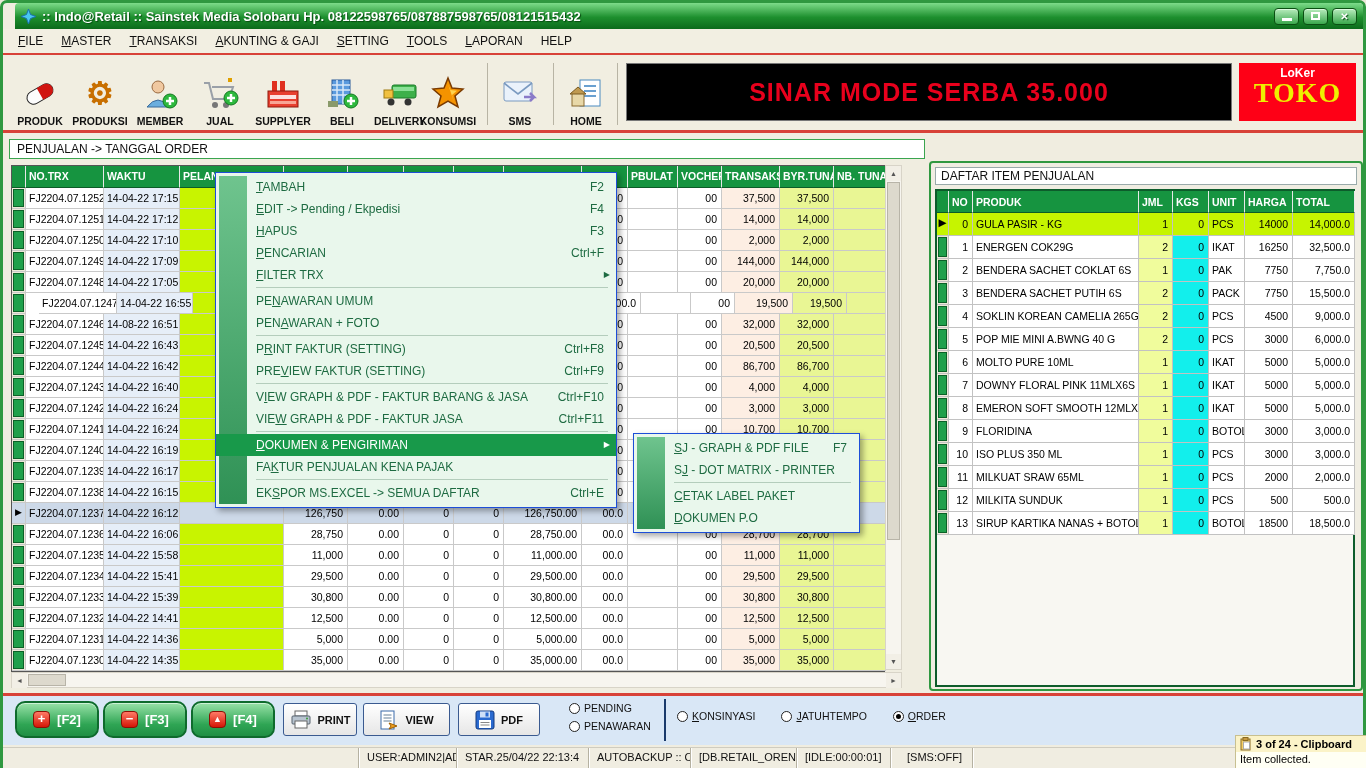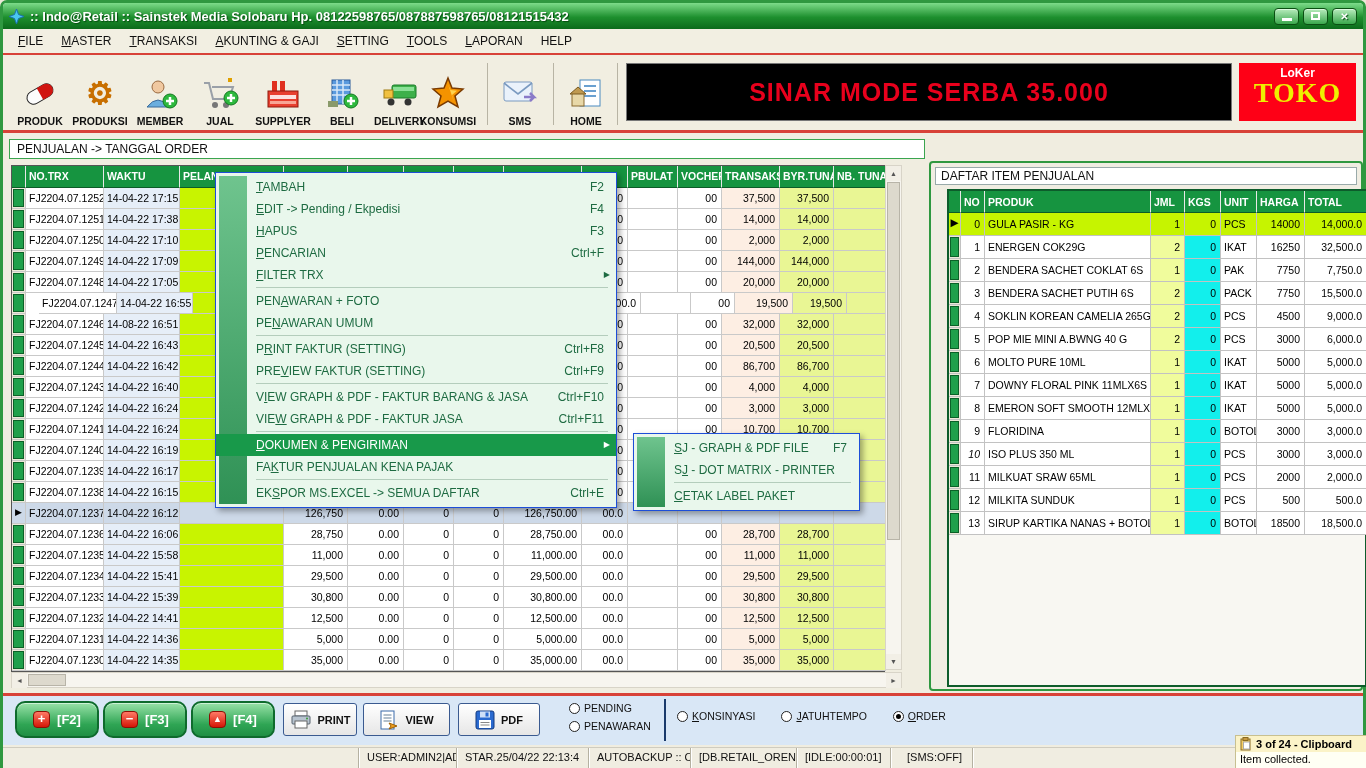--- a/index.html
+++ b/index.html
@@ -1,20 +1,20 @@
 <!DOCTYPE html>
 <html><head>
 <meta charset="utf-8">
 <style>
   html,body{margin:0;padding:0;width:1366px;height:768px;overflow:hidden;
     font-family:"Liberation Sans",sans-serif;background:#ece9d8;}
   *{box-sizing:border-box;}
   
   .win{position:absolute;inset:0;border:3px solid #2f9840;border-radius:7px 7px 0 0;background:#f0ede0;}
-  .titlebar{position:absolute;left:0;top:0;right:0;height:26px;
+  .titlebar{position:absolute;left:12px;top:0;right:0;height:26px;
     background:linear-gradient(180deg,#7ddc8a,#1d8f2e 55%,#0c6b1b);
     border-radius:4px 4px 0 0;display:flex;align-items:center;padding:0 6px;
     color:#fff;font-weight:bold;font-size:13px;text-shadow:1px 1px 1px #064d10;}
   .wbtns{margin-left:auto;display:flex;}
   .wbtn{width:25px;height:17px;border:1px solid #0a4f12;border-radius:4px;margin-left:4px;
     background:linear-gradient(180deg,#b8ecbd,#3aa84c);display:flex;align-items:center;justify-content:center;
     color:#fff;font-size:10px;font-weight:bold;box-shadow:inset 0 1px 0 #ddf8e0;}
   .wg-min{width:10px;height:3px;background:#fff;margin-top:6px;}
   .wg-rest{width:9px;height:8px;border:2px solid #fff;}
   
@@ -77,21 +77,21 @@
   .m-item.hl{background:#18994a;color:#fff;}
   .m-sep{height:4px;position:relative;}
   .m-sep::after{content:"";position:absolute;left:40px;right:8px;top:1px;border-top:1px solid #b4cdbc;}
   #ctxmenu{left:212px;top:169px;width:402px;}
   #submenu{left:630px;top:430px;width:227px;}
   
   .rpanel{position:absolute;left:926px;top:158px;width:434px;height:530px;border:2px solid #2f9840;
     border-radius:4px;background:#f0ede2;}
   .rtitle{position:absolute;left:4px;top:4px;width:422px;height:18px;background:#fff;border:1px solid #9aa;
     font-size:12px;line-height:16px;padding-left:5px;color:#111;}
-  .rtable{position:absolute;left:16px;top:26px;width:420px;height:498px;border:2px solid #0d5c2b;background:#f8f7f2;}
+  .rtable{position:absolute;left:4px;top:26px;width:420px;height:498px;border:2px solid #0d5c2b;background:#f8f7f2;}
   .r-hrow{display:flex;height:22px;}
   .r-row{display:flex;height:23px;}
   .rhc{background:#169440;color:#fff;font-size:10.5px;font-weight:bold;border-right:1px solid #e8e8e8;
     border-bottom:1px solid #0c5c28;padding:5px 3px 0 3px;overflow:hidden;white-space:nowrap;}
   .rc{font-size:10.5px;background:#fff;border-right:1px solid #c2c2c2;border-bottom:1px solid #c2c2c2;
     padding:5px 4px 0 3px;overflow:hidden;white-space:nowrap;}
   .rc.c-jml{background:#f0fc9c;text-align:right;}
   .rc.c-kgs{background:#12eFec;text-align:right;}
   .r-row.sel .rc{background:#c6f400;}
   
@@ -320,21 +320,21 @@
         <div class="gc c-vocher num" style="width: 44px; flex: 0 0 44px;">00</div>
         <div class="gc c-transaksi num" style="width: 58px; flex: 0 0 58px;">37,500</div>
         <div class="gc c-byr num" style="width: 54px; flex: 0 0 54px;">37,500</div>
         <div class="gc c-nb" style="width: 52px; flex: 0 0 52px;"></div>
       </div>
       <div class="g-row">
         <div class="gc c-ind" style="width: 14px; flex: 0 0 14px;">
           <div class="indsq"></div>
         </div>
         <div class="gc c-trx" style="width: 78px; flex: 0 0 78px;">FJ2204.07.1251</div>
-        <div class="gc c-waktu" style="width: 76px; flex: 0 0 76px;">14-04-22 17:38</div>
+        <div class="gc c-waktu" style="width: 76px; flex: 0 0 76px;">14-04-22 17:12</div>
         <div class="gc c-pel" style="width: 104px; flex: 0 0 104px;"></div>
         <div class="gc c-total num" style="width: 64px; flex: 0 0 64px;"></div>
         <div class="gc c-disc num" style="width: 56px; flex: 0 0 56px;"></div>
         <div class="gc c-z1 num" style="width: 50px; flex: 0 0 50px;"></div>
         <div class="gc c-z2 num" style="width: 50px; flex: 0 0 50px;"></div>
         <div class="gc c-total2 num" style="width: 78px; flex: 0 0 78px;"></div>
         <div class="gc c-pb num" style="width: 46px; flex: 0 0 46px;">00.0</div>
         <div class="gc c-pbulat" style="width: 50px; flex: 0 0 50px;"></div>
         <div class="gc c-vocher num" style="width: 44px; flex: 0 0 44px;">00</div>
         <div class="gc c-transaksi num" style="width: 58px; flex: 0 0 58px;">14,000</div>
@@ -880,21 +880,21 @@
           <div class="rc c-jml num" style="width: 34px; flex: 0 0 34px;">1</div>
           <div class="rc c-kgs num" style="width: 36px; flex: 0 0 36px;">0</div>
           <div class="rc c-unit" style="width: 36px; flex: 0 0 36px;">BOTOL</div>
           <div class="rc c-harga num" style="width: 48px; flex: 0 0 48px;">3000</div>
           <div class="rc c-total num" style="width: 62px; flex: 0 0 62px;">3,000.0</div>
         </div>
         <div class="r-row">
           <div class="rc c-ind" style="width: 12px; flex: 0 0 12px; background: rgb(236, 233, 216); padding: 1px;">
             <div class="indsq"></div>
           </div>
-          <div class="rc c-no num" style="width: 24px; flex: 0 0 24px; font-style: italic;">10</div>
+          <div class="rc c-no num" style="width: 24px; flex: 0 0 24px;">10</div>
           <div class="rc c-produk" style="width: 166px; flex: 0 0 166px;">ISO PLUS 350 ML</div>
           <div class="rc c-jml num" style="width: 34px; flex: 0 0 34px;">1</div>
           <div class="rc c-kgs num" style="width: 36px; flex: 0 0 36px;">0</div>
           <div class="rc c-unit" style="width: 36px; flex: 0 0 36px;">PCS</div>
           <div class="rc c-harga num" style="width: 48px; flex: 0 0 48px;">3000</div>
           <div class="rc c-total num" style="width: 62px; flex: 0 0 62px;">3,000.0</div>
         </div>
         <div class="r-row">
           <div class="rc c-ind" style="width: 12px; flex: 0 0 12px; background: rgb(236, 233, 216); padding: 1px;">
             <div class="indsq"></div>
@@ -935,41 +935,42 @@
   </div>
 
   <div class="menu" id="ctxmenu" style="z-index:40;">
     <div class="mstrip"></div>
   <div class="m-item"><span><u>T</u>AMBAH</span><span class="sc">F2</span></div>
       <div class="m-item"><span><u>E</u>DIT -&gt; Pending  /  Ekpedisi</span><span class="sc">F4</span></div>
       <div class="m-item"><span><u>H</u>APUS</span><span class="sc">F3</span></div>
       <div class="m-item"><span><u>P</u>ENCARIAN</span><span class="sc">Ctrl+F</span></div>
       <div class="m-item"><span><u>F</u>ILTER TRX</span><span class="arr">▶</span></div>
       <div class="m-sep"></div>
+      <div class="m-item"><span>PE<u>N</u>AWARAN UMUM</span></div>
       <div class="m-item"><span>PEN<u>A</u>WARAN + FOTO</span></div>
-      <div class="m-item"><span>PE<u>N</u>AWARAN UMUM</span></div>
       <div class="m-sep"></div>
       <div class="m-item"><span>P<u>R</u>INT FAKTUR (SETTING)</span><span class="sc">Ctrl+F8</span></div>
       <div class="m-item"><span>PRE<u>V</u>IEW FAKTUR (SETTING)</span><span class="sc">Ctrl+F9</span></div>
       <div class="m-sep"></div>
       <div class="m-item"><span>V<u>I</u>EW GRAPH &amp; PDF - FAKTUR BARANG &amp; JASA</span><span class="sc">Ctrl+F10</span></div>
       <div class="m-item"><span>VIE<u>W</u> GRAPH &amp; PDF - FAKTUR JASA</span><span class="sc">Ctrl+F11</span></div>
       <div class="m-sep"></div>
       <div class="m-item hl"><span><u>D</u>OKUMEN &amp; PENGIRIMAN</span><span class="arr">▶</span></div>
       <div class="m-item"><span>FA<u>K</u>TUR PENJUALAN KENA PAJAK</span></div>
       <div class="m-sep"></div>
       <div class="m-item"><span>EK<u>S</u>POR MS.EXCEL -&gt; SEMUA DAFTAR</span><span class="sc">Ctrl+E</span></div>
     </div>
 
   <div class="menu" id="submenu" style="z-index:50;">
     <div class="mstrip"></div>
   <div class="m-item"><span><u>S</u>J - GRAPH &amp; PDF FILE</span><span class="sc">F7</span></div>
       <div class="m-item"><span>S<u>J</u> - DOT MATRIX - PRINTER</span></div>
       <div class="m-sep"></div>
       <div class="m-item"><span><u>C</u>ETAK LABEL PAKET</span></div>
+      <div class="m-item"><span><u>D</u>OKUMEN P.O</span></div>
     </div>
 
   <div class="redline"></div>
   <div class="bottombar">
     <div class="fbtn" style="left:12px">
       <span class="ficon">+</span>
       <span>[F2]</span>
     </div>
     <div class="fbtn" style="left:100px">
       <span class="ficon">−</span>

